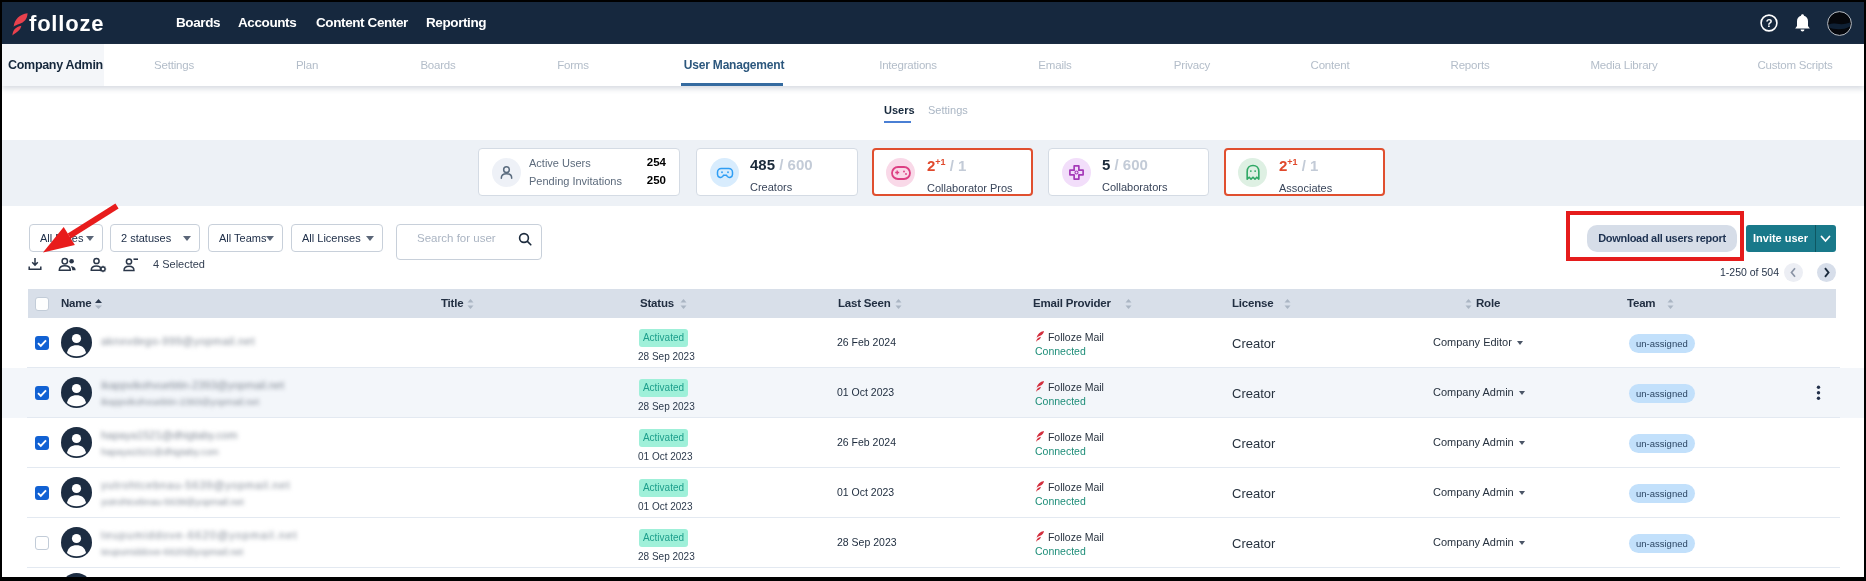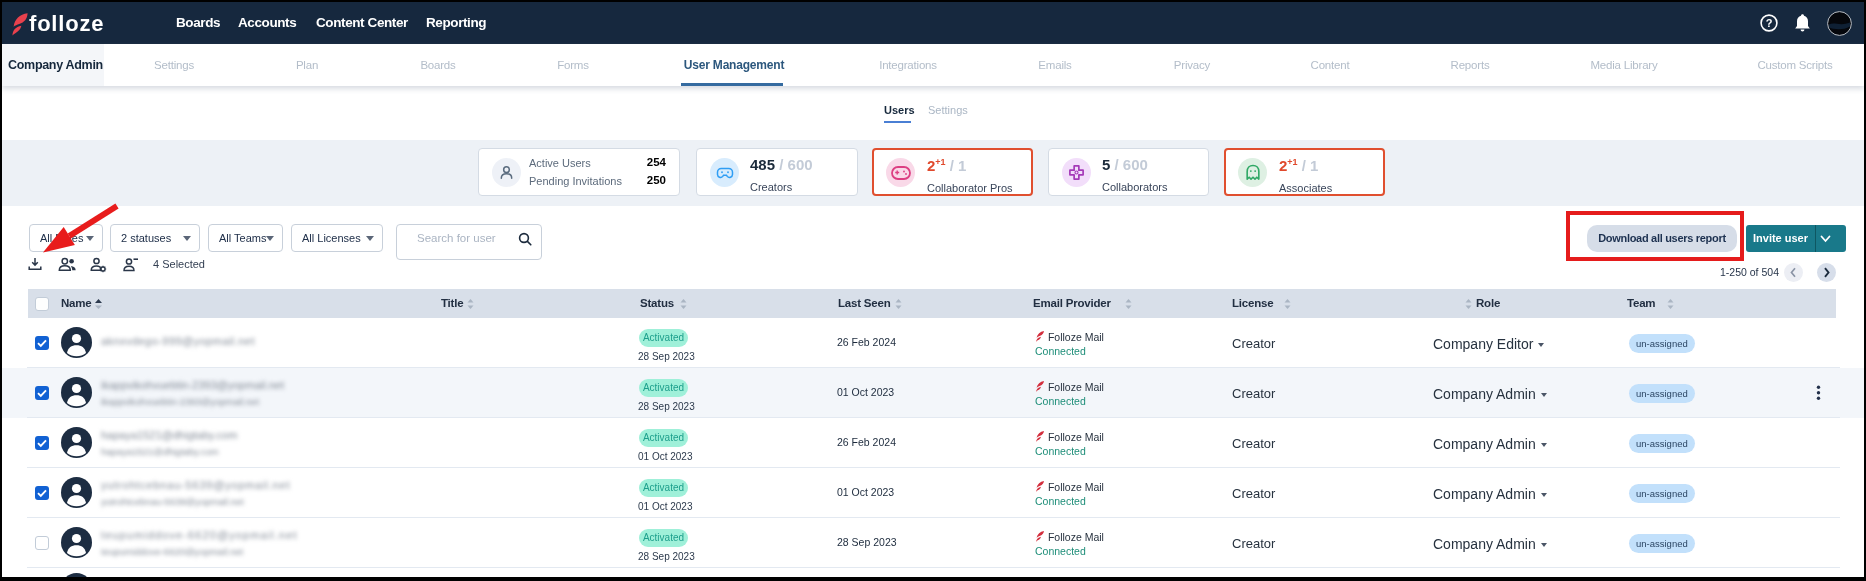--- a/index.html
+++ b/index.html
@@ -39,43 +39,43 @@
 
 .dd { position:absolute; top:224px; height:28px; border:1px solid #c8d0da; border-radius:4px; background:#fff; font-size:11px; color:#20304a; line-height:26px; padding-left:10px; }
 .dd .caret { position:absolute; right:8px; top:11px; width:0; height:0; border-left:4px solid transparent; border-right:4px solid transparent; border-top:5px solid #5b6678; }
 #search { position:absolute; left:396px; top:224px; width:146px; height:36px; border:1px solid #c8d0da; border-radius:4px; background:#fff; font-size:11.5px; color:#aab4c2; line-height:26px; padding-left:20px; }
 
 #selcount { position:absolute; left:153px; top:258px; font-size:11px; color:#333f52; }
 
 
 #dlbtn { position:absolute; left:1587px; top:225px; width:150px; height:27px; background:#d6dde8; border-radius:10px; color:#1d3150; font-weight:bold; font-size:11px; letter-spacing:-0.3px; text-align:center; line-height:27px; white-space:nowrap; }
 #redrect { position:absolute; left:1566px; top:211px; width:178px; height:50px; border:4px solid #e51c1c; }
-#invite { position:absolute; left:1746px; top:225px; width:100px; height:27px; background:#19798a; border-radius:3px; }
+#invite { position:absolute; left:1746px; top:225px; width:90px; height:27px; background:#19798a; border-radius:3px; }
 #invite .main { position:absolute; left:0; top:0; width:69px; height:27px; color:#fff; font-weight:bold; font-size:11px; text-align:center; line-height:27px; }
 #invite .sep { position:absolute; left:69px; top:0; width:1px; height:27px; background:#0e5762; }
 #pag { position:absolute; left:1720px; top:266px; font-size:10.5px; color:#27354a; }
 .pagcircle { position:absolute; top:263px; width:19px; height:19px; border-radius:50%; }
 
 
 #thead { position:absolute; left:28px; top:289px; width:1808px; height:29px; background:#d8dfe9; }
 .th { position:absolute; top:0; height:29px; line-height:29px; font-size:11.5px; letter-spacing:-0.2px; font-weight:bold; color:#222f42; white-space:nowrap; }
 .row { position:absolute; left:0; width:1866px; height:50px; }
 .rowline { position:absolute; left:27px; width:1813px; height:1px; background:#e3e9f1; }
 .avatar { position:absolute; left:61px; top:9px; width:31px; height:31px; }
 .cb { position:absolute; left:35px; top:18px; width:14px; height:14px; border-radius:3px; }
 .cb.on { background:#1161d3; }
 .cb.off { background:#fff; border:1px solid #c2ccd8; }
 .blur1 { position:absolute; left:101px; font-size:11px; color:#828a96; filter:blur(2.2px); white-space:nowrap; }
-.pill { position:absolute; left:639px; top:11px; width:49px; background:#9ff0d9; color:#1d9f8c; font-size:10px; border-radius:9px; height:18px; line-height:18px; text-align:center; }
+.pill { position:absolute; left:639px; top:11px; width:49px; background:#9ff0d9; color:#1d9f8c; font-size:10px; border-radius:3px; height:18px; line-height:18px; text-align:center; }
 .sdate { position:absolute; left:638px; top:33px; font-size:10px; color:#2c3a4c; }
 .lseen { position:absolute; left:837px; font-size:10.5px; color:#1c2a3c; top:18px; }
 .fmail { position:absolute; left:1035px; top:12px; font-size:10.5px; color:#27323f; }
 .conn { position:absolute; left:1035px; top:27px; font-size:10.5px; color:#1e8e79; }
 .lic { position:absolute; left:1232px; top:18px; font-size:13px; color:#27323f; }
-.role { position:absolute; left:1433px; top:18px; font-size:14px; color:#27323f; }
+.role { position:absolute; left:1433px; top:18px; font-size:11px; color:#27323f; }
 .team { position:absolute; left:1629px; top:16px; background:#c2e0fb; color:#2c4664; font-size:9.5px; border-radius:9.5px; height:19px; line-height:19px; padding:0 7px; }
 .rcaret { display:inline-block; width:0; height:0; border-left:3.5px solid transparent; border-right:3.5px solid transparent; border-top:4px solid #4a5566; margin-left:5px; vertical-align:middle; }
 </style>
 </head>
 <body>
 <div id="page">
 
   <div id="topbar">
     <svg class="abs" style="left:9px;top:10px" width="18" height="25" viewBox="0 0 18 25">
       <path d="M2.6 14.8 C3.6 7 8.6 2.2 16.6 1.2 C16.2 7 13.4 10.2 8.2 12 C6.2 12.7 4.1 13.4 2.6 14.8 Z" fill="#e8414d"></path>

